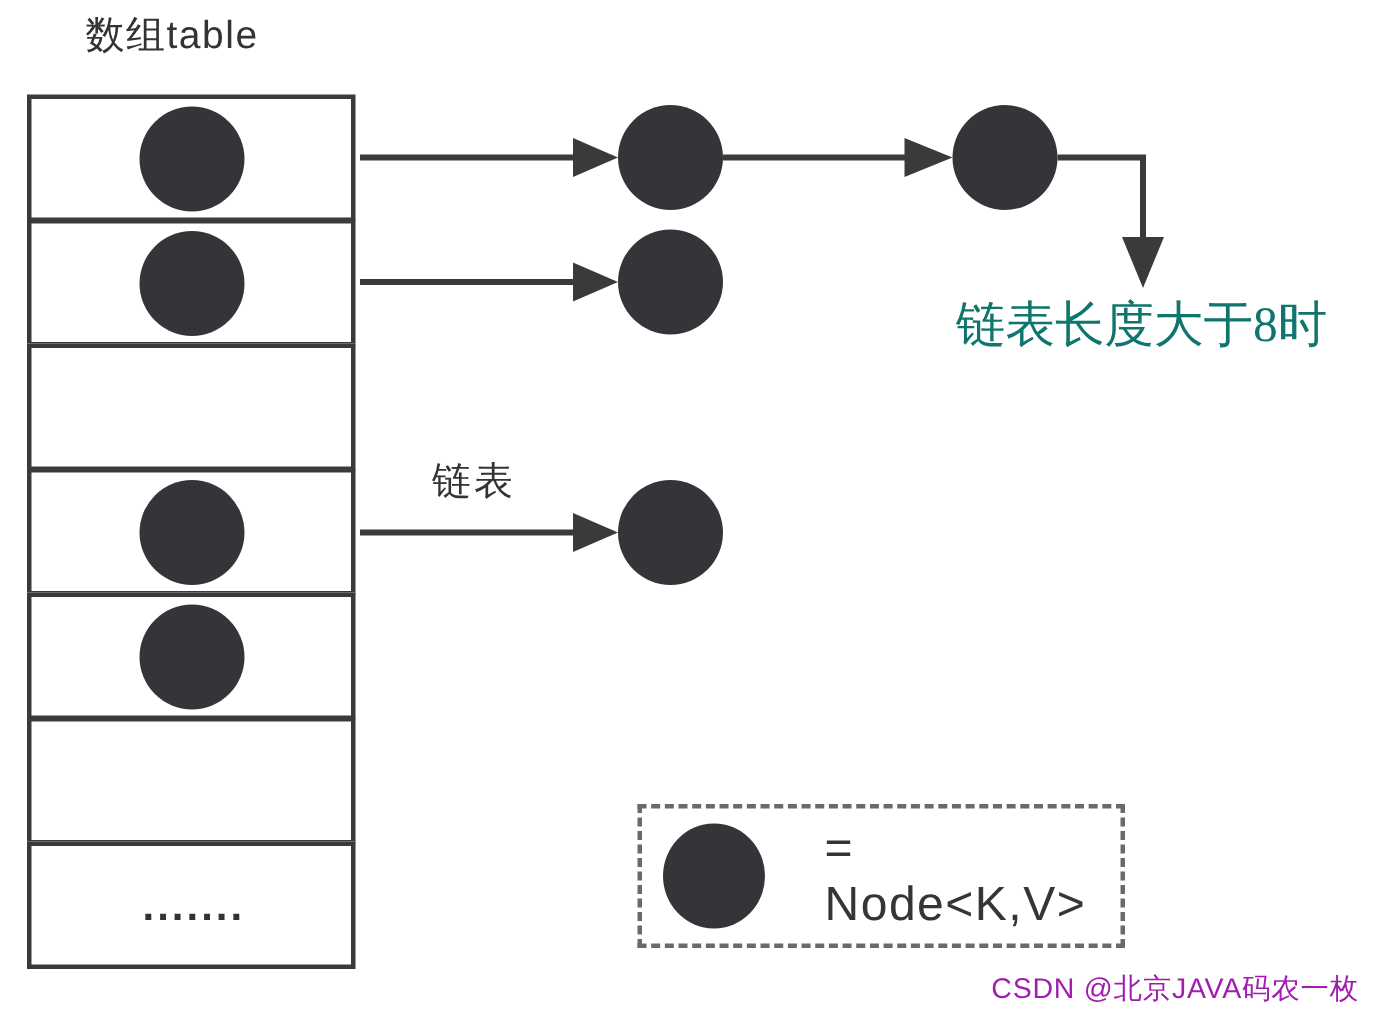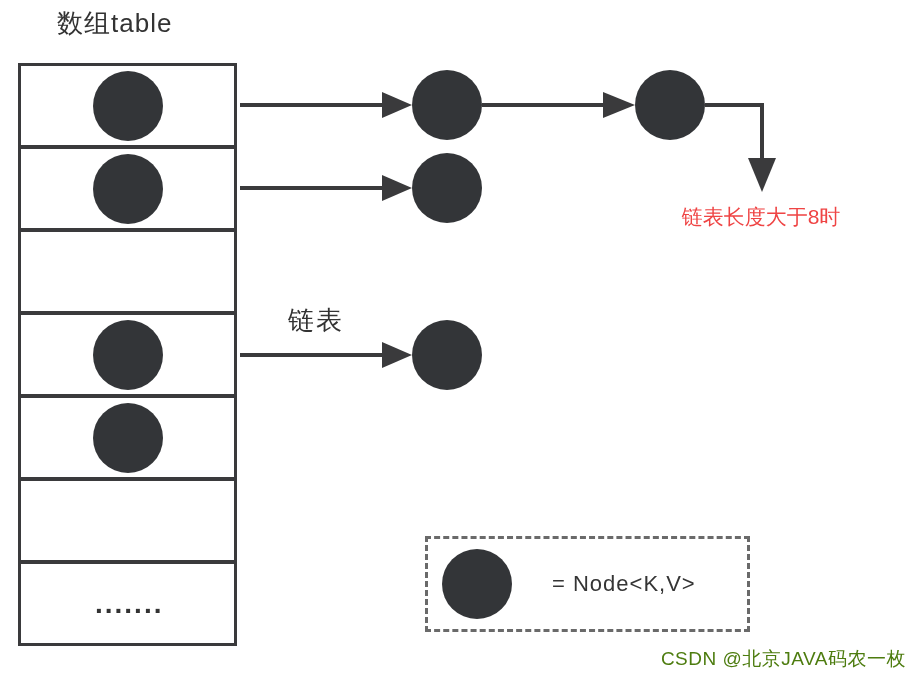--- a/index.html
+++ b/index.html
@@ -37,39 +37,39 @@
   }
   .arrow-layer{
     position:absolute;left:0;top:0;pointer-events:none;
   }
   .ll-label{
     position:absolute;left:288px;top:303px;
     font-size:26px;color:#333;letter-spacing:2px;
   }
   .treeify-note{
     position:absolute;left:630px;top:200px;width:262px;
-    text-align:center;font-size:21px;line-height:34px;color:#ef4444;
+    text-align:center;font-size:33px;line-height:34px;color:#0f766e;font-family:Liberation Serif, serif;
   }
   .legend{
     position:absolute;left:425px;top:536px;width:325px;height:96px;
     box-sizing:border-box;
     border:3px dashed #6a6a6a;
     display:flex;align-items:center;
     padding-left:14px;
   }
   .legend-label{
-    margin-left:40px;font-size:22px;color:#353535;letter-spacing:1px;
+    margin-left:40px;font-size:32px;color:#353535;letter-spacing:1px;
   }
   .dots{
     margin-left:74px;
     font-size:28px;font-weight:bold;letter-spacing:2px;color:#333;
   }
   .watermark{
     position:absolute;right:10px;top:646px;
-    font-size:19px;color:#4d7c0f;letter-spacing:0.5px;
+    font-size:19px;color:#a21caf;letter-spacing:0.5px;
   }
 </style>
 </head>
 <body>
 
 <div class="canvas">
 
   <div class="title">数组table</div>
 
   <div class="array">

